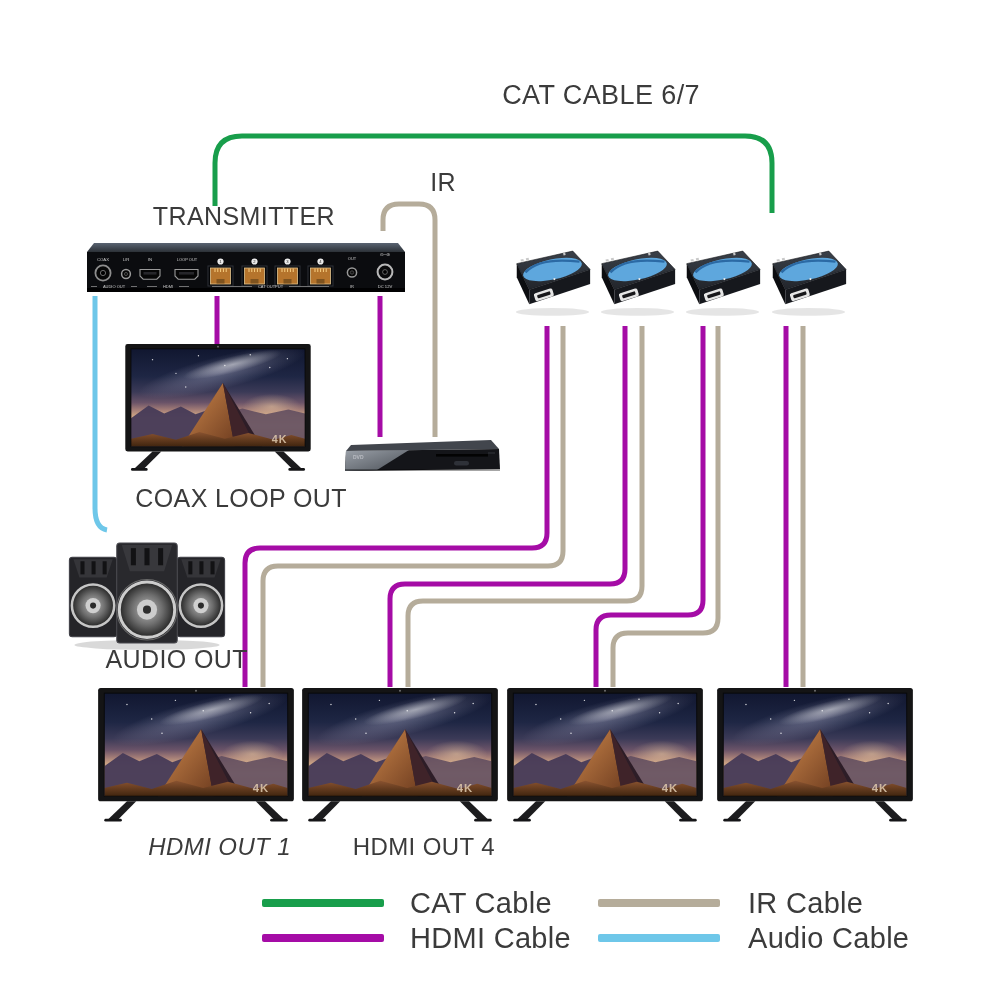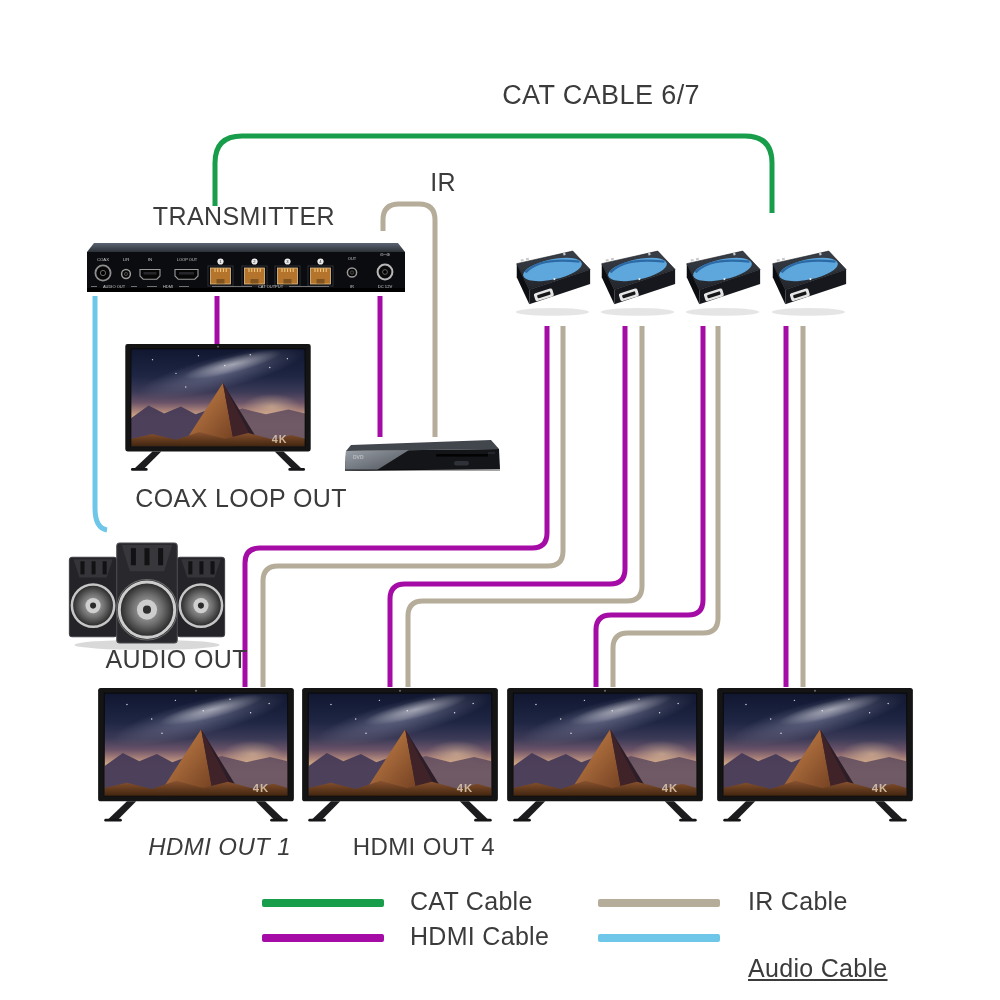--- a/index.html
+++ b/index.html
@@ -13,21 +13,21 @@
   #cables{left:0;top:0;width:1000px;height:1000px;}
   .cable{fill:none;stroke-width:5;stroke-linecap:butt;}
   .cable.cat{stroke:var(--c-cat);}
   .cable.hdmi{stroke:var(--c-hdmi);}
   .cable.ir{stroke:var(--c-ir);}
   .cable.audio{stroke:var(--c-audio);}
   .lbl{position:absolute;color:var(--c-text);text-align:right;letter-spacing:.4px;font-weight:500;white-space:nowrap;}
   .lbl.t27{font-size:27px;}
   .lbl.t25{font-size:25px;}
   .lbl.t24{font-size:24px;}
-  .legend-label{position:absolute;color:var(--c-text);font-size:25px;font-weight:500;letter-spacing:.3px;white-space:nowrap;}
+  .legend-label{position:absolute;color:var(--c-text);font-size:29px;font-weight:500;letter-spacing:.3px;white-space:nowrap;}
   .legend-swatch{position:absolute;height:8px;width:122px;border-radius:2px;}
   .panel-text{fill:#c9c9c9;font-family:"Liberation Sans",sans-serif;}
 </style>
 </head>
 <body>
 
 <div id="canvas">
 
   <svg class="abs" width="0" height="0" aria-hidden="true">
     <defs>
@@ -306,15 +306,15 @@
   <div class="lbl t24" style="left:101px;top:833px;width:190px;font-style:italic;">HDMI OUT 1</div>
   <div class="lbl t24" style="left:305px;top:833px;width:190px;">HDMI OUT 4</div>
 
   <div class="legend-swatch" style="left: 262px; top: 899px; background-color: rgb(24, 158, 75);"></div>
   <div class="legend-label" style="left:410px;top:887px;">CAT Cable</div>
   <div class="legend-swatch" style="left: 598px; top: 899px; background-color: rgb(181, 172, 154);"></div>
   <div class="legend-label" style="left:748px;top:887px;">IR Cable</div>
   <div class="legend-swatch" style="left: 262px; top: 934px; background-color: rgb(165, 12, 166);"></div>
   <div class="legend-label" style="left:410px;top:922px;">HDMI Cable</div>
   <div class="legend-swatch" style="left: 598px; top: 934px; background-color: rgb(110, 199, 233);"></div>
-  <div class="legend-label" style="left:748px;top:954px;text-decoration:underline;">Audio Cable</div>
+  <div class="legend-label" style="left:748px;top:922px;">Audio Cable</div>
 
 </div>
 
 </body></html>

